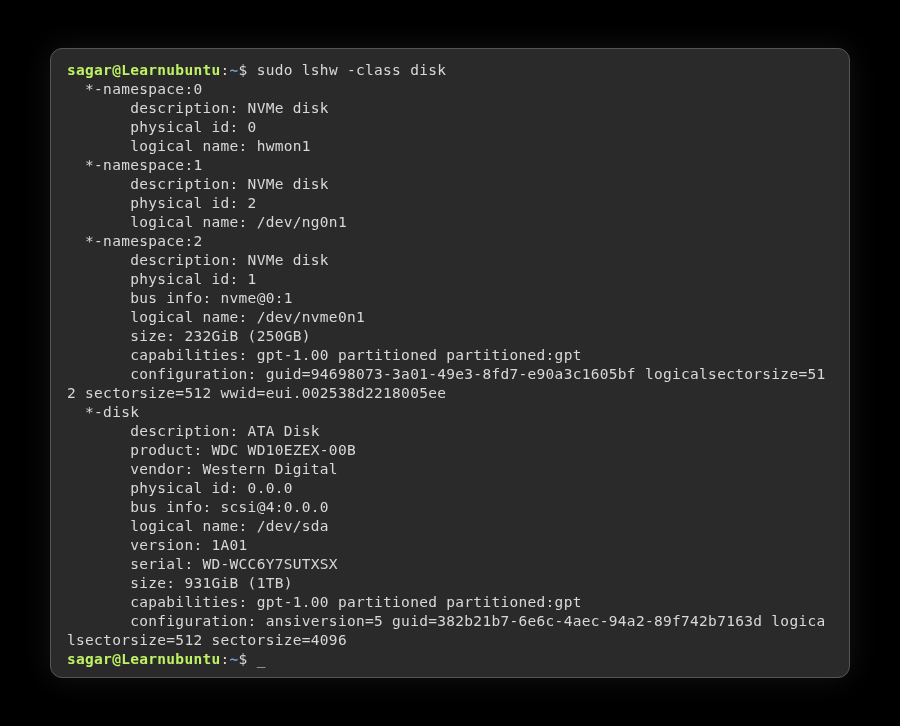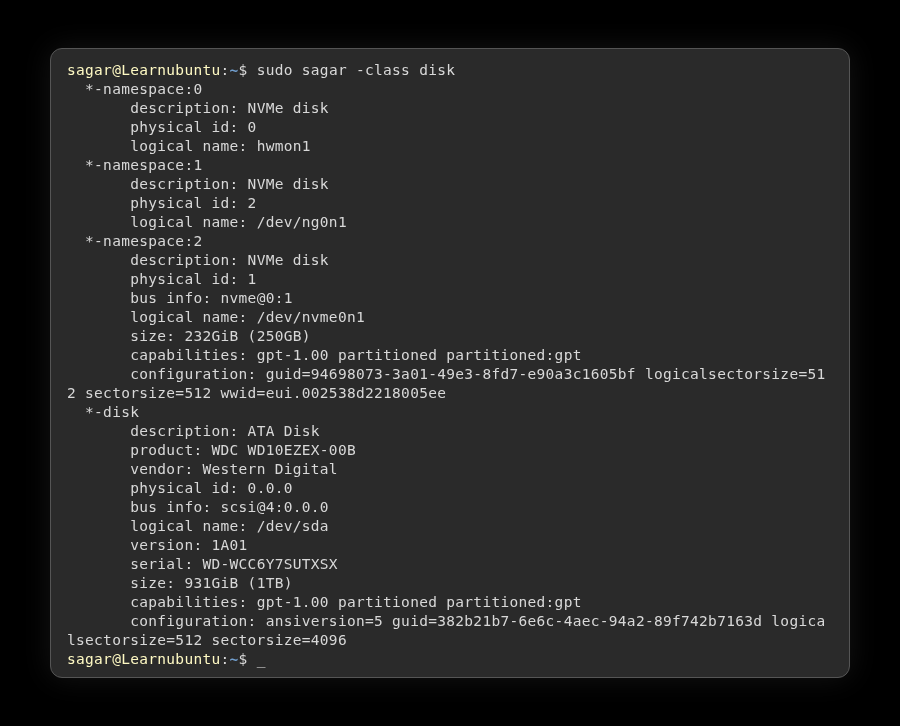--- a/index.html
+++ b/index.html
@@ -28,22 +28,22 @@
     }
     .terminal-content {
       font-size: 14.5px;
       line-height: 1.31;
       color: #d8d8d8;
       white-space: pre-wrap;
       word-break: break-all;
       letter-spacing: 0.3px;
     }
     .prompt-user-host {
-      color: #fef9c3;
-      font-weight: normal;
+      color: #bef264;
+      font-weight: bold;
     }
     .prompt-path {
       color: #729fcf;
       font-weight: bold;
     }
     .prompt-colon, .prompt-dollar {
       color: #d8d8d8;
     }
     .cmd {
       color: #d8d8d8;
@@ -52,21 +52,21 @@
       color: #d8d8d8;
     }
     .output {
       color: #d8d8d8;
     }
   </style>
 </head>
 <body>
 
 <div class="terminal-window">
-  <div class="terminal-content"><span class="prompt-user-host">sagar@Learnubuntu</span><span class="prompt-colon">:</span><span class="prompt-path">~</span><span class="prompt-dollar">$ </span><span class="cmd">sudo sagar -class disk</span>
+  <div class="terminal-content"><span class="prompt-user-host">sagar@Learnubuntu</span><span class="prompt-colon">:</span><span class="prompt-path">~</span><span class="prompt-dollar">$ </span><span class="cmd">sudo lshw -class disk</span>
 <span class="output" id="output-block">  *-namespace:0
        description: NVMe disk
        physical id: 0
        logical name: hwmon1
   *-namespace:1
        description: NVMe disk
        physical id: 2
        logical name: /dev/ng0n1
   *-namespace:2
        description: NVMe disk

